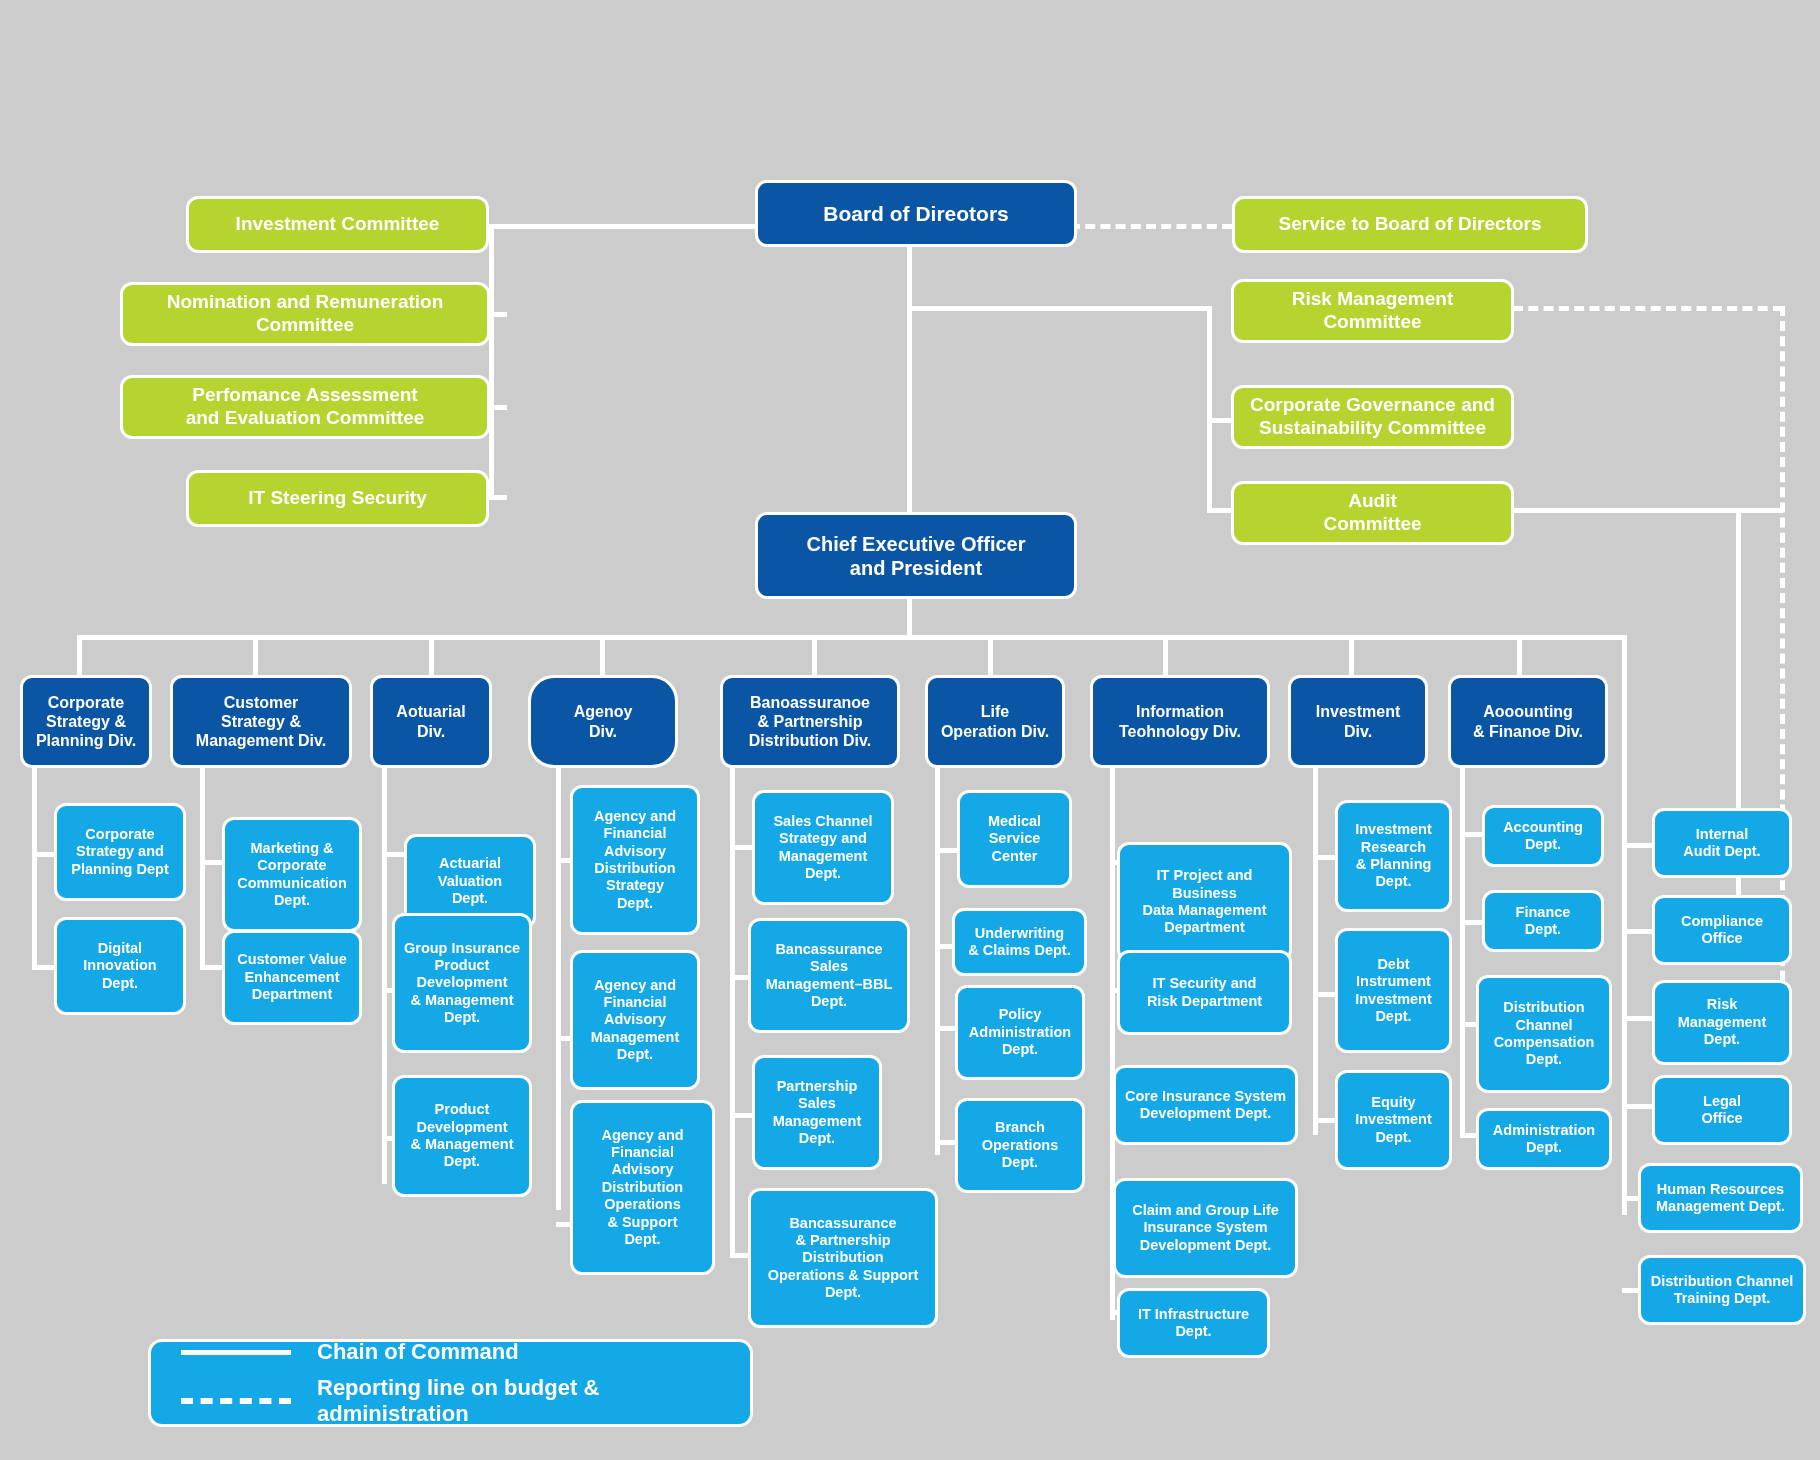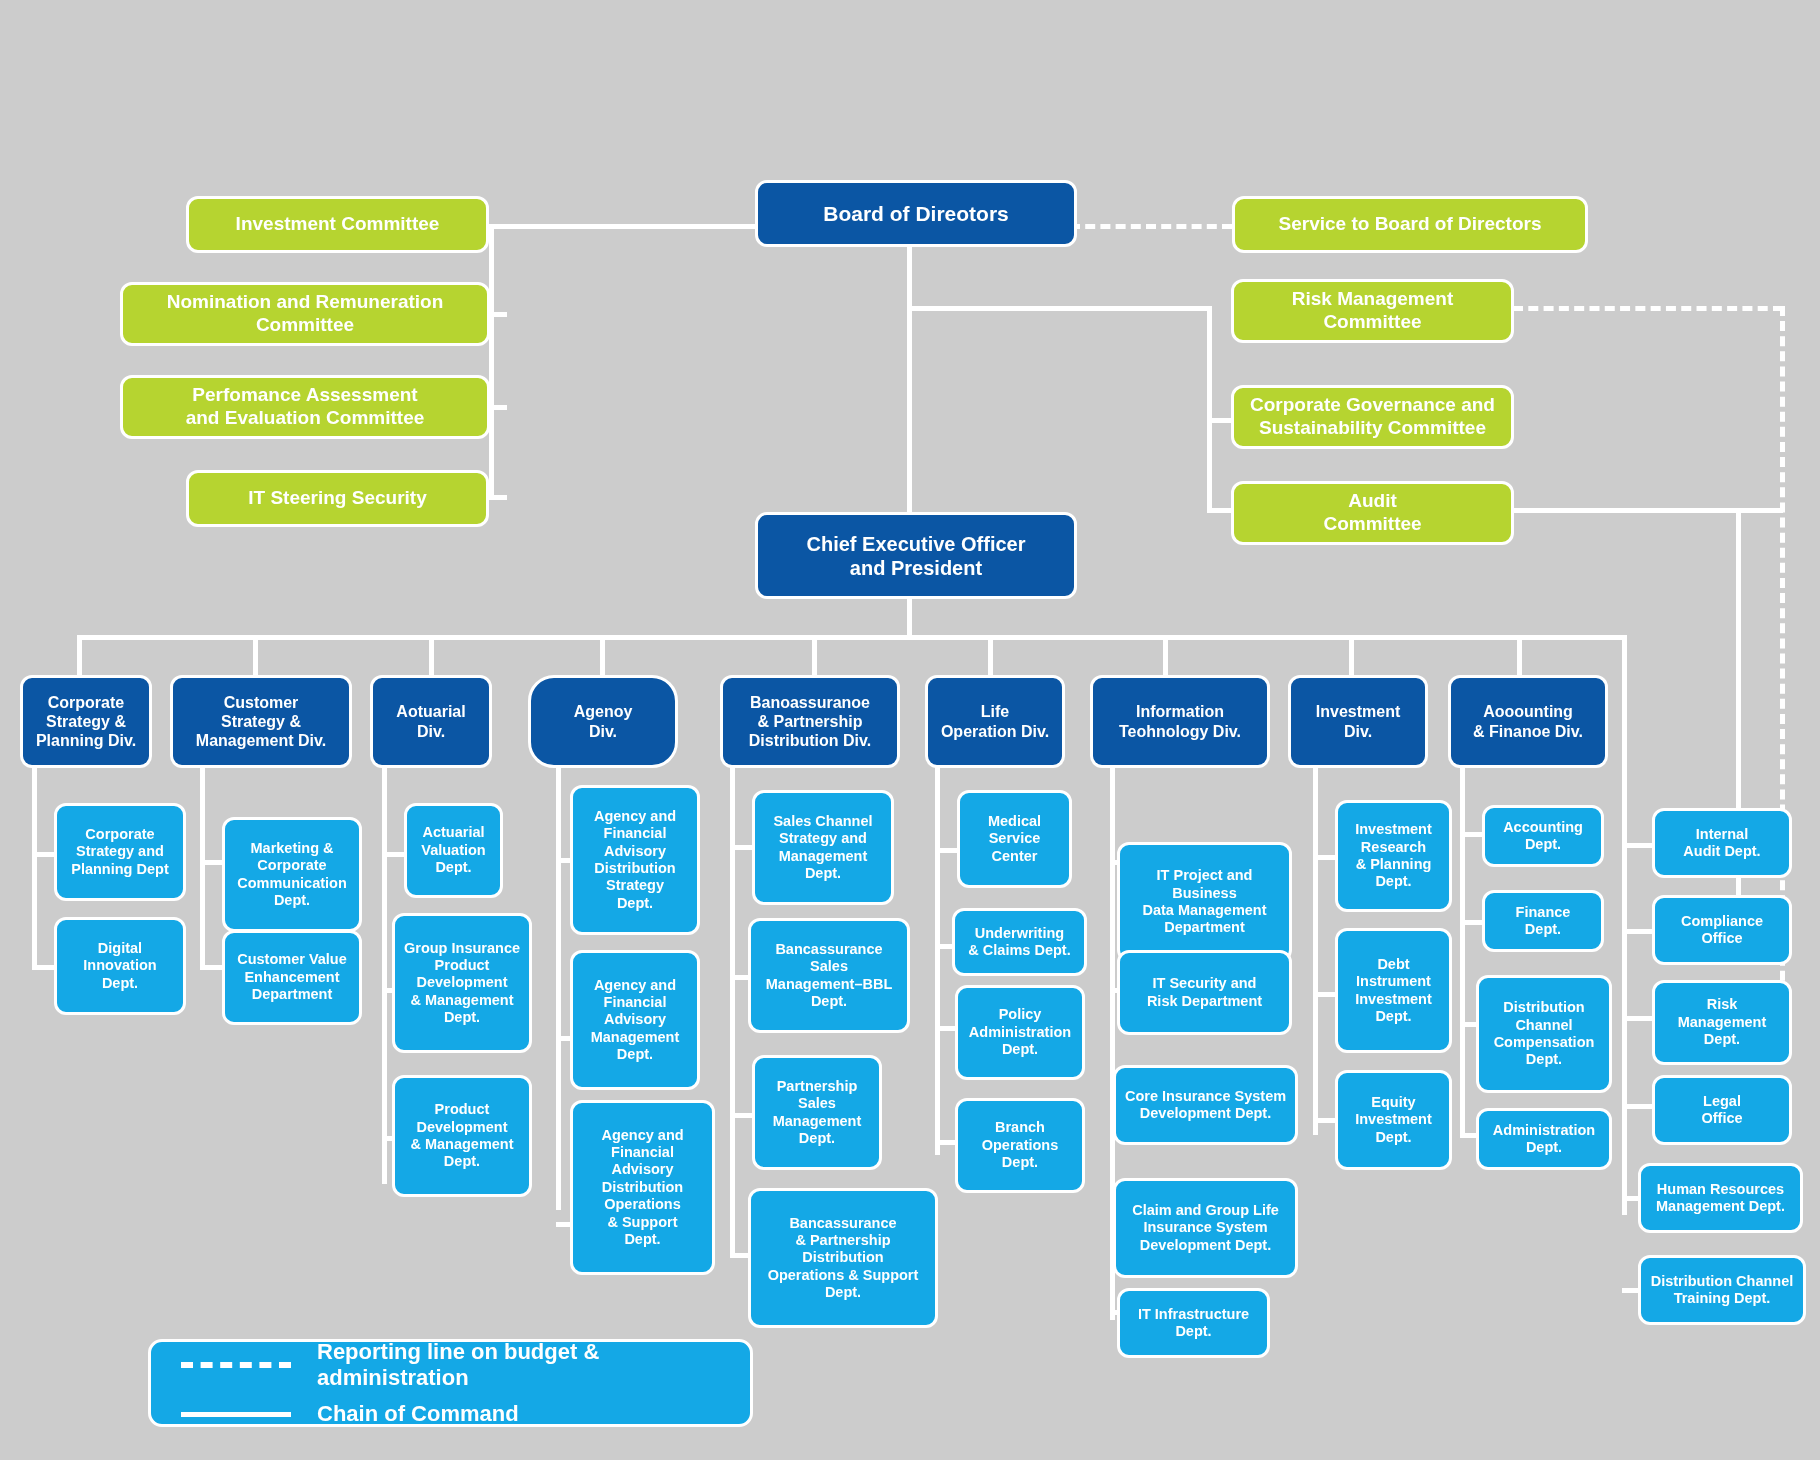--- a/index.html
+++ b/index.html
@@ -204,21 +204,21 @@
 Dept.</div>
 
   <div class="node cyan t-dept" style="left:222px;top:803px;width:140px;height:115px;margin-top:14px;">Marketing &amp;
 Corporate
 Communication
 Dept.</div>
   <div class="node cyan t-dept" style="left:222px;top:930px;width:140px;height:95px;">Customer Value
 Enhancement
 Department</div>
 
-  <div class="node cyan t-dept" style="left:404px;top:803px;width:99px;height:95px;">Actuarial
+  <div class="node cyan t-dept" style="left:404px;top:834px;width:132px;height:95px;">Actuarial
 Valuation
 Dept.</div>
   <div class="node cyan t-dept" style="left:392px;top:913px;width:140px;height:140px;">Group Insurance
 Product
 Development
 &amp; Management
 Dept.</div>
   <div class="node cyan t-dept" style="left:392px;top:1075px;width:140px;height:122px;">Product
 Development
 &amp; Management
@@ -319,22 +319,22 @@
 Dept.</div>
   <div class="node cyan t-dept" style="left:1652px;top:1075px;width:140px;height:70px;">Legal
 Office</div>
   <div class="node cyan t-dept" style="left:1638px;top:1163px;width:165px;height:70px;">Human Resources
 Management Dept.</div>
   <div class="node cyan t-dept" style="left:1638px;top:1255px;width:168px;height:70px;">Distribution Channel
 Training Dept.</div>
 
   <div id="legend">
     <div class="lgrow">
+      <span class="lg-solid"></span>
+      <span class="lgtxt">Chain of Command</span>
+    </div>
+    <div class="lgrow">
       <span class="lg-dash"></span>
       <span class="lgtxt">Reporting line on budget &amp; administration</span>
     </div>
-    <div class="lgrow">
-      <span class="lg-solid"></span>
-      <span class="lgtxt">Chain of Command</span>
-    </div>
   </div>
 
 </div>
 
 </body></html>

